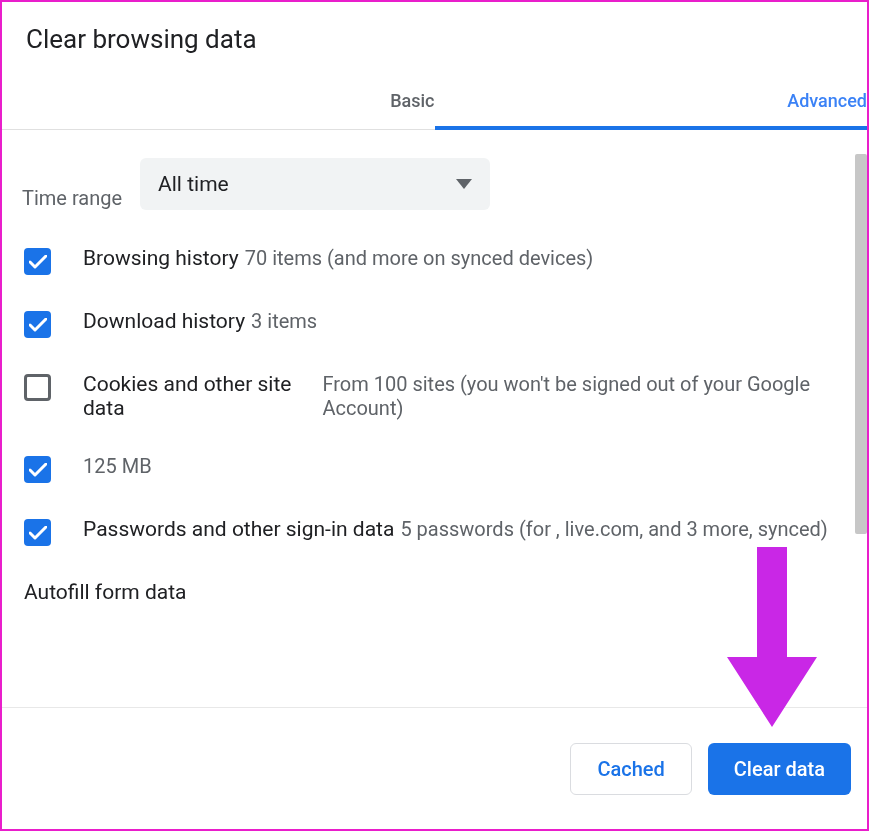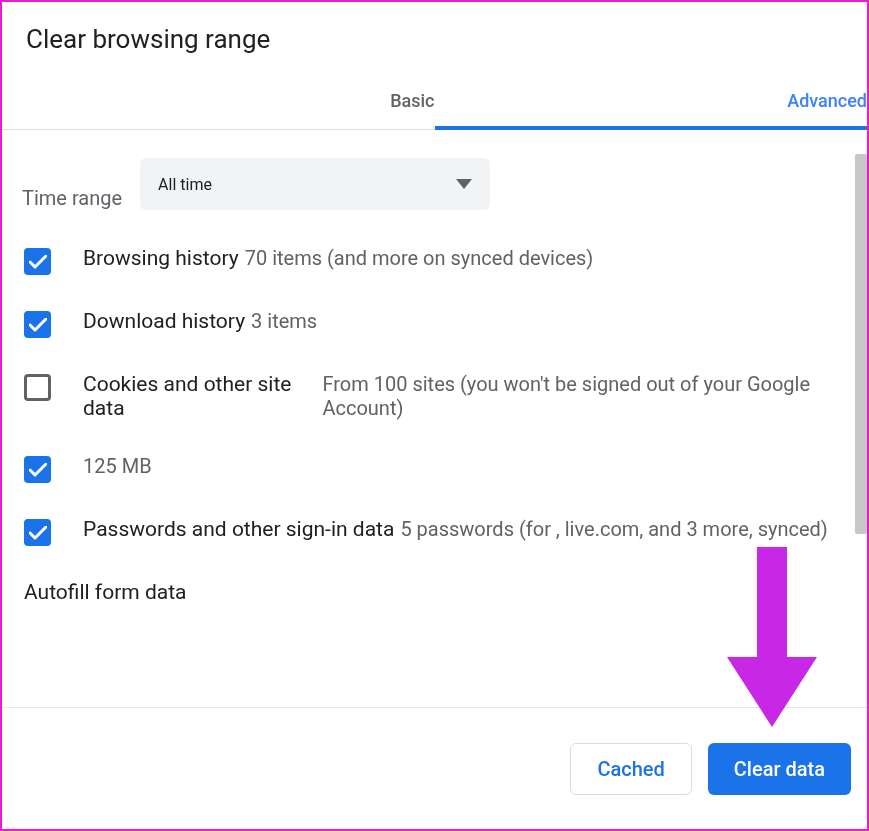--- a/index.html
+++ b/index.html
@@ -78,21 +78,21 @@
     align-items: center;
     justify-content: space-between;
     width: 350px;
     height: 52px;
     background: #f1f3f4;
     border-radius: 6px;
     padding: 0 18px;
     cursor: pointer;
   }
   .time-range-value {
-    font-size: 16px;
+    font-size: 21px;
     color: #202124;
   }
   .dropdown-caret {
     width: 0; height: 0;
     border-left: 8px solid transparent;
     border-right: 8px solid transparent;
     border-top: 10px solid #5f6368;
   }
   .options {
     padding: 36px 20px 0 22px;
@@ -164,21 +164,21 @@
     left: 720px;
     top: 545px;
     pointer-events: none;
   }
 </style>
 </head>
 <body>
 
 <div class="frame">
 
-  <div class="dialog-title">Clear browsing range</div>
+  <div class="dialog-title">Clear browsing data</div>
 
   <div class="tabs">
     <div class="tab">Basic</div>
     <div class="tab active">Advanced</div>
   </div>
 
   <div class="content-area">
 
     <div class="scrollbar"></div>
 

